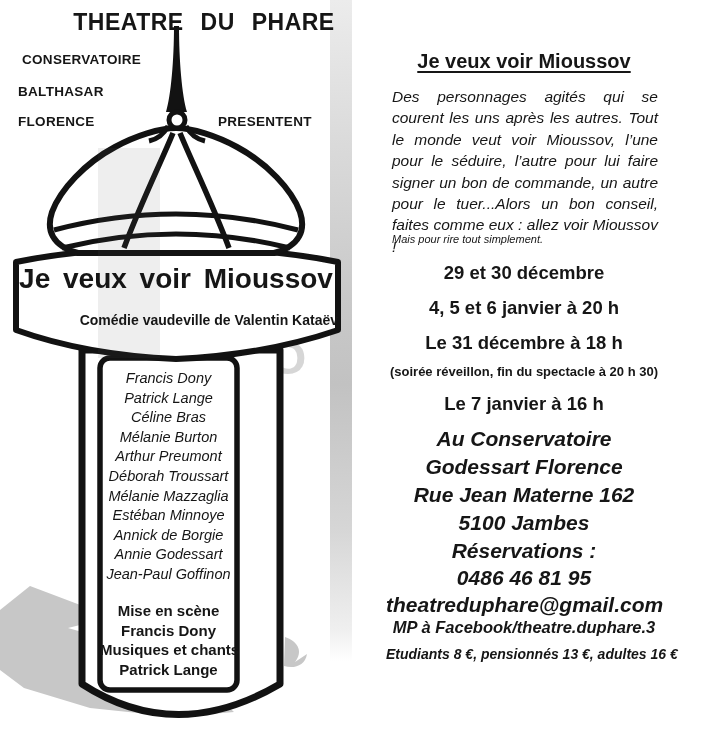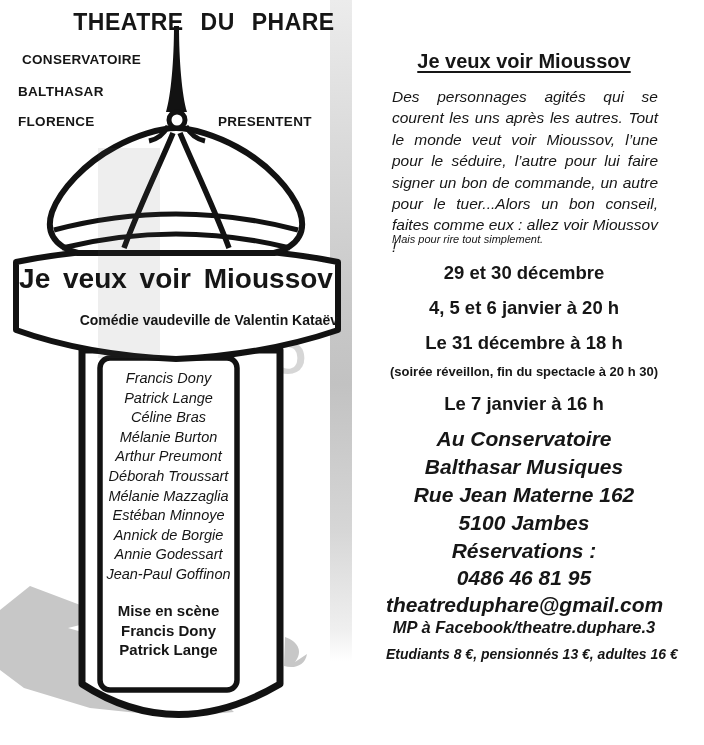--- a/index.html
+++ b/index.html
@@ -123,39 +123,40 @@
       <div>Mélanie Mazzaglia</div>
       <div>Estéban Minnoye</div>
       <div>Annick de Borgie</div>
       <div>Annie Godessart</div>
       <div>Jean-Paul Goffinon</div>
     </div>
 
     <div class="overlay credits">
       <div>Mise en scène</div>
       <div>Francis Dony</div>
+      <div>Musiques et chants</div>
       <div>Patrick Lange</div>
     </div>
   </div>
 
   <div class="info">
     <div class="line info-title">Je veux voir Mioussov</div>
 
     <div class="synopsis">Des personnages agités qui se courent les uns après les autres. Tout le monde veut voir Mioussov, l’une pour le séduire, l’autre pour lui faire signer un bon de commande, un autre pour le tuer...Alors un bon conseil, faites comme eux : allez voir Mioussov !</div>
 
     <div class="tagline">Mais pour rire tout simplement.</div>
 
     <div class="line date-big d1">29 et 30 décembre</div>
     <div class="line date-big d2">4, 5 et 6 janvier à 20 h</div>
     <div class="line date-big d3">Le 31 décembre à 18 h</div>
     <div class="line date-note">(soirée réveillon, fin du spectacle à 20 h 30)</div>
     <div class="line date-big d4">Le 7 janvier à 16 h</div>
 
     <div class="line venue v1">Au Conservatoire</div>
-    <div class="line venue v2">Balthasar Musiques</div>
+    <div class="line venue v2">Godessart Florence</div>
     <div class="line venue v3">Rue Jean Materne 162</div>
     <div class="line venue v4">5100 Jambes</div>
     <div class="line venue v5">Réservations :</div>
     <div class="line venue v6">0486 46 81 95</div>
     <div class="line venue v7">theatreduphare@gmail.com</div>
     <div class="line fb">MP à Facebook/theatre.duphare.3</div>
     <div class="line prices">Etudiants 8 €, pensionnés 13 €, adultes 16 €</div>
   </div>
 
 </div>

